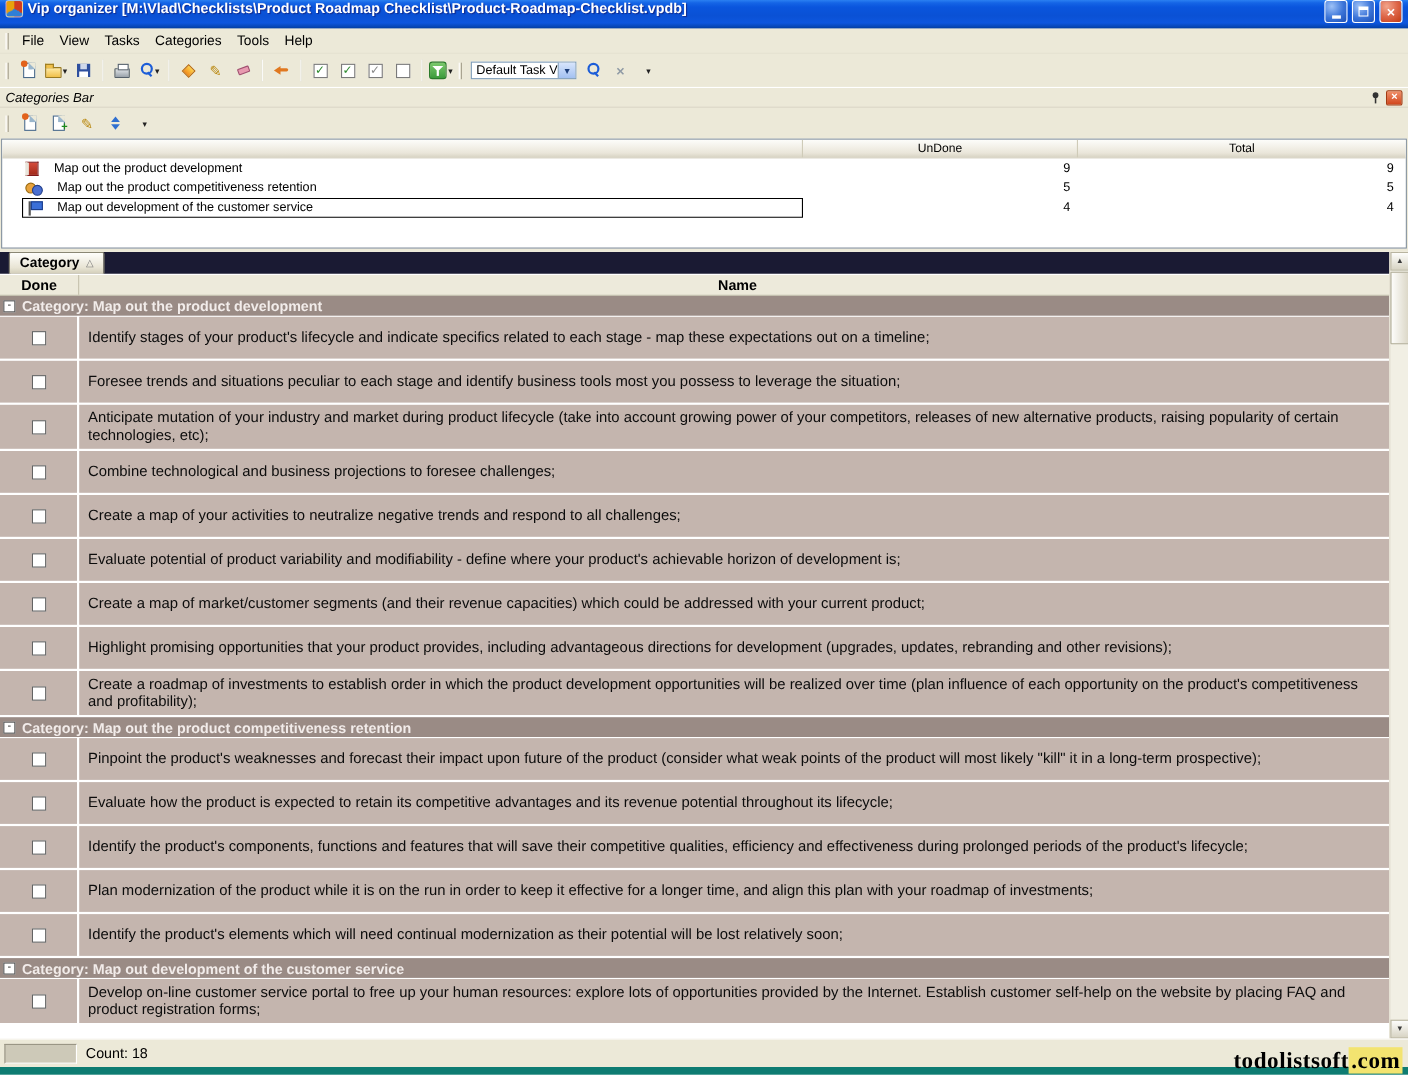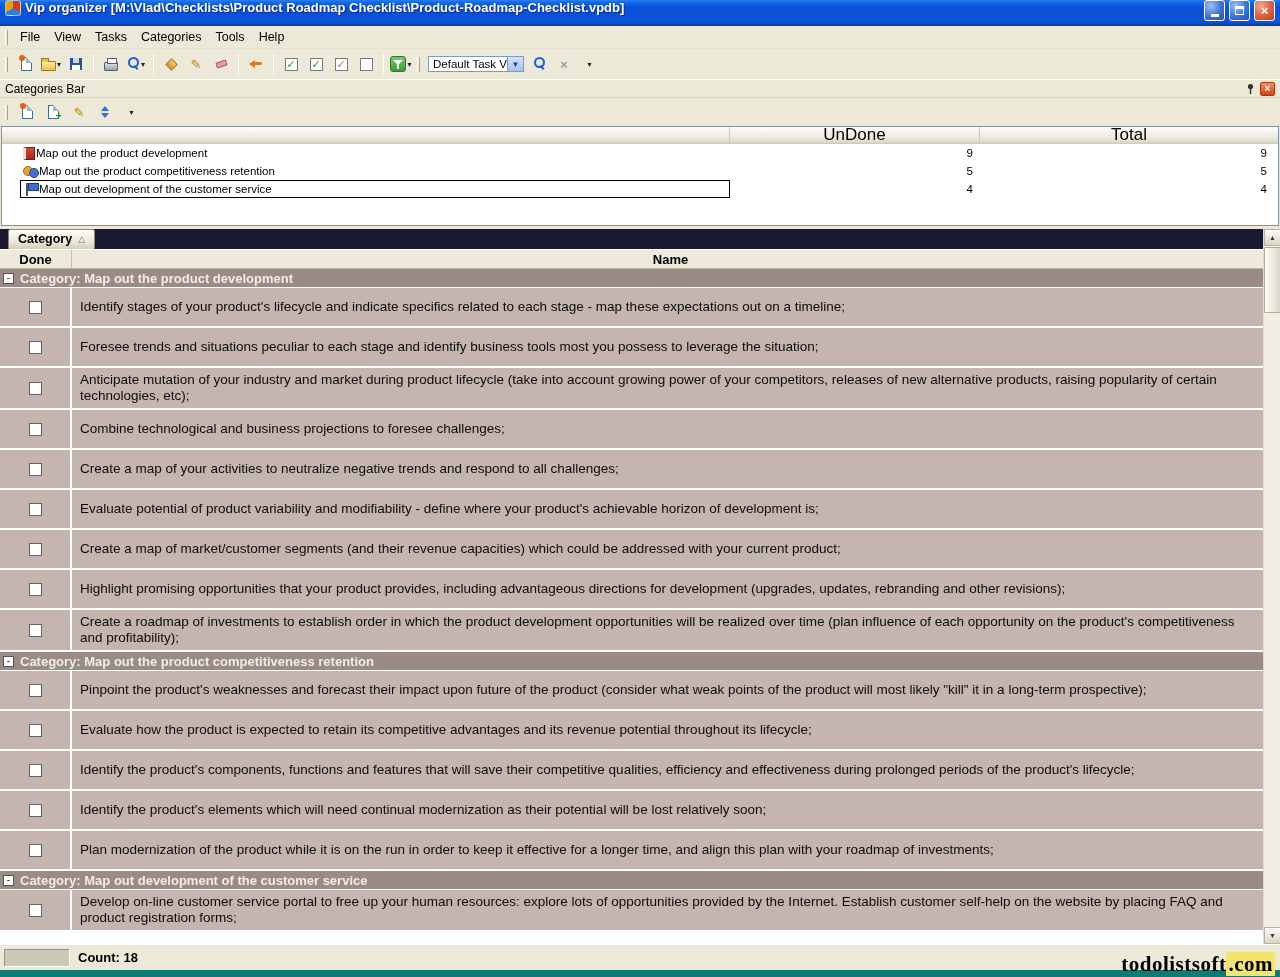--- a/index.html
+++ b/index.html
@@ -72,38 +72,38 @@
   .i-sort { position:relative; width:10px; height:14px; }
   .i-sort::before { content:""; position:absolute; left:1px; top:1px; border-left:4px solid transparent; border-right:4px solid transparent; border-bottom:5px solid #2f6fd0; }
   .i-sort::after { content:""; position:absolute; left:1px; bottom:1px; border-left:4px solid transparent; border-right:4px solid transparent; border-top:5px solid #2f6fd0; }
 
   .combo { width:96px; height:16px; background:#fff; border:1px solid #7F9DB9; display:flex; align-items:center; padding-left:4px; overflow:hidden; flex:none; margin:0 2px; }
   .combo-text { white-space:nowrap; overflow:hidden; flex:1; font-size:11.5px; }
   .combo-arrow { width:16px; height:19px; flex:none; background:linear-gradient(#dfeafd,#98b9ef); border-left:1px solid #7F9DB9; display:flex; align-items:center; justify-content:center; font-size:8px; color:#1c3e7a; }
 
   
   .catbar-caption { height:19px; flex:none; display:flex; align-items:center; background:#ECE9D8;
-    border-top:1px solid #fff; border-bottom:1px solid #d8d4c4; padding:0 5px; font-size:12px; }
+    border-top:1px solid #fff; border-bottom:1px solid #d8d4c4; padding:0 5px; font-size:12px;font-style:italic; }
   .caption-spacer { flex:1; }
   .pin-btn { width:15px; height:14px; display:flex; align-items:center; justify-content:center; flex:none; margin-right:2px; }
   .cap-close { width:15px; height:14px; display:flex; align-items:center; justify-content:center; flex:none;
     background:linear-gradient(#f0906a,#d1451c); border:1px solid #a33a12; border-radius:2px; color:#fff; font-weight:bold; font-size:10px; line-height:1; }
 
   .cat-toolbar { height:28px; flex:none; display:flex; align-items:center; background:#ECE9D8; padding-left:2px; gap:2px; }
 
   .cat-panel { height:100px; flex:none; margin:0 1px 3px 1px; background:#fff; border:1px solid #828F9C;
     display:flex; flex-direction:column; overflow:hidden; }
   .cat-header { height:17px; flex:none; display:flex; background:linear-gradient(#fdfdfa,#eae6da 75%,#d8d4c4);
-    border-bottom:1px solid #cfcbb8; font-size:17px; }
+    border-bottom:1px solid #cfcbb8; font-size:11px; }
   .cat-h { display:flex; align-items:center; justify-content:center; border-right:1px solid #cfcbb8; color:#000; }
   .cat-h.name { flex:1; }
   .cat-h.undone { width:250px; }
   .cat-h.total { width:298px; border-right:none; }
   .cat-row { height:18px; display:flex; align-items:stretch; font-size:11.5px; }
-  .cat-name { flex:1; display:flex; align-items:center; gap:1px; margin-left:18px; padding-left:3px; overflow:hidden; white-space:nowrap; }
+  .cat-name { flex:1; display:flex; align-items:center; gap:14px; margin-left:18px; padding-left:3px; overflow:hidden; white-space:nowrap; }
   .cat-row.sel .cat-name { box-shadow:inset 0 0 0 1px #000; }
   .cat-num { width:250px; display:flex; align-items:center; justify-content:flex-end; padding-right:7px; }
   .cat-num.total { width:298px; padding-right:11px; }
 
   .ci { width:15px; height:13px; flex:none; position:relative; }
   .ci-book { background:linear-gradient(#d44a3a,#a22a1a); border:1px solid #801818; border-left:3px solid #e8e4da; width:12px; }
   .ci-people::before { content:""; position:absolute; left:0; top:1px; width:8px; height:8px; border-radius:50%; background:#e8a33d; border:1px solid #9a6a10; }
   .ci-people::after { content:""; position:absolute; left:6px; top:3px; width:8px; height:8px; border-radius:50%; background:#4a6fd0; border:1px solid #24408a; }
   .ci-flag::before { content:""; position:absolute; left:3px; top:0; width:2px; height:13px; background:#555; }
   .ci-flag::after { content:""; position:absolute; left:5px; top:0; width:9px; height:6px; background:#3a6fd8; border:1px solid #1c3e8a; }
@@ -136,21 +136,21 @@
   .vscroll { position:absolute; top:0; right:0; bottom:0; width:17px; background:#f1efe4; border-left:1px solid #e0dccc; }
   .sb-btn { position:absolute; left:0; width:17px; height:17px; background:linear-gradient(#fdfdfb,#d8d4c4);
     border:1px solid #b8b4a0; display:flex; align-items:center; justify-content:center; font-size:7px; color:#3a3a3a; }
   .sb-btn.up { top:0; }
   .sb-btn.down { bottom:0; }
   .sb-thumb { position:absolute; left:0; top:18px; width:17px; height:66px;
     background:linear-gradient(90deg,#fdfdfb,#dcd8c8); border:1px solid #b0ac98; border-radius:1px; }
 
   
   .statusbar { height:26px; flex:none; background:#ECE9D8; border-top:1px solid #fff; display:flex; align-items:center;
-    padding:0 4px; gap:8px; font-size:13px;font-weight:bold; }
+    padding:0 4px; gap:8px; font-size:13px; }
   .status-box { width:66px; height:18px; background:#cdc9b8; border:1px solid; border-color:#9a9685 #fff #fff #9a9685; flex:none; }
 
   .watermark { position:absolute; right:5px; bottom:0; z-index:10; font-family:"Liberation Serif",serif;
     font-weight:bold; font-size:21px; color:#000; letter-spacing:.5px; }
   .wm-com { background:#f3e470; padding:0 2px; }
 </style>
 </head>
 <body>
 
 <div class="window">
@@ -405,27 +405,27 @@
         <div class="task-row">
           <div class="done-cell">
             <span class="cb"></span>
           </div>
           <div class="name-cell">Identify the product's components, functions and features that will save their competitive qualities, efficiency and effectiveness during prolonged periods of the product's lifecycle;</div>
         </div>
         <div class="task-row">
           <div class="done-cell">
             <span class="cb"></span>
           </div>
+          <div class="name-cell">Plan modernization of the product while it is on the run in order to keep it effective for a longer time, and align this plan with your roadmap of investments;</div>
+        </div>
+        <div class="task-row">
+          <div class="done-cell">
+            <span class="cb"></span>
+          </div>
           <div class="name-cell">Identify the product's elements which will need continual modernization as their potential will be lost relatively soon;</div>
-        </div>
-        <div class="task-row">
-          <div class="done-cell">
-            <span class="cb"></span>
-          </div>
-          <div class="name-cell">Plan modernization of the product while it is on the run in order to keep it effective for a longer time, and align this plan with your roadmap of investments;</div>
         </div>
         <div class="group-header">
           <span class="collapse-box">-</span>
           <span class="group-label">Category: Map out development of the customer service</span>
         </div>
         <div class="task-row">
           <div class="done-cell">
             <span class="cb"></span>
           </div>
           <div class="name-cell">Develop on-line customer service portal to free up your human resources: explore lots of opportunities provided by the Internet. Establish customer self-help on the website by placing FAQ and product registration forms;</div>

